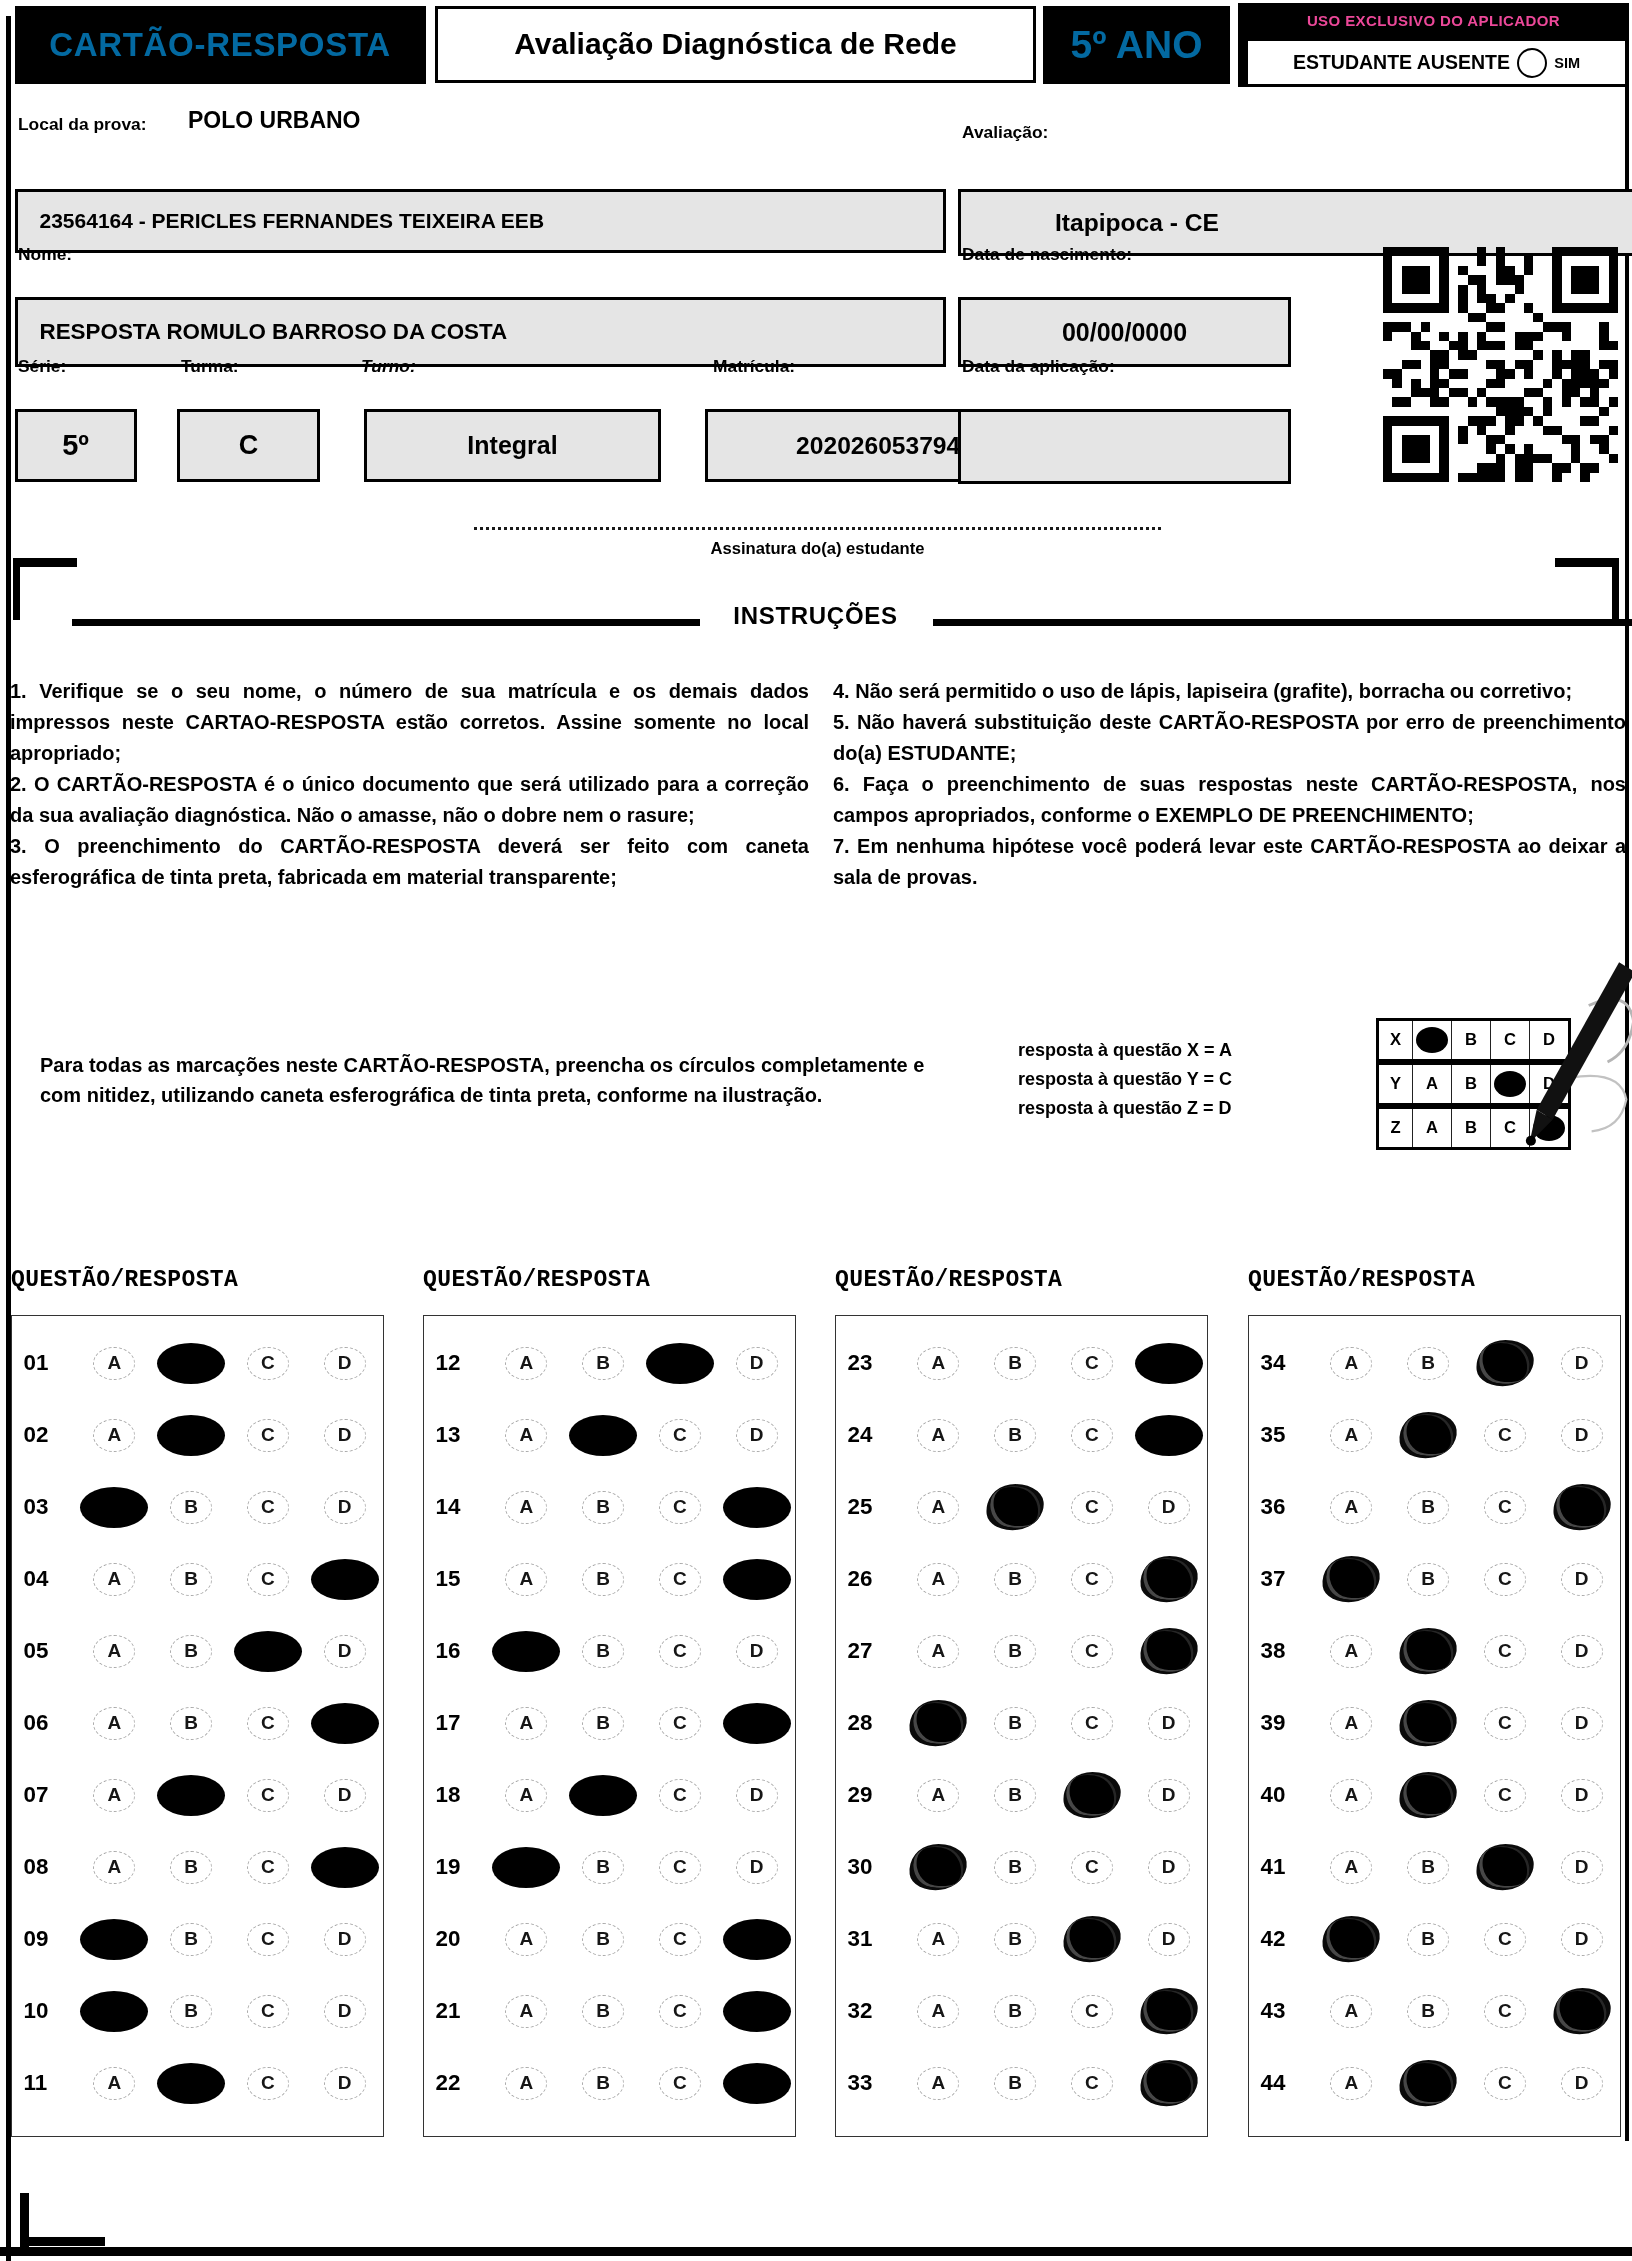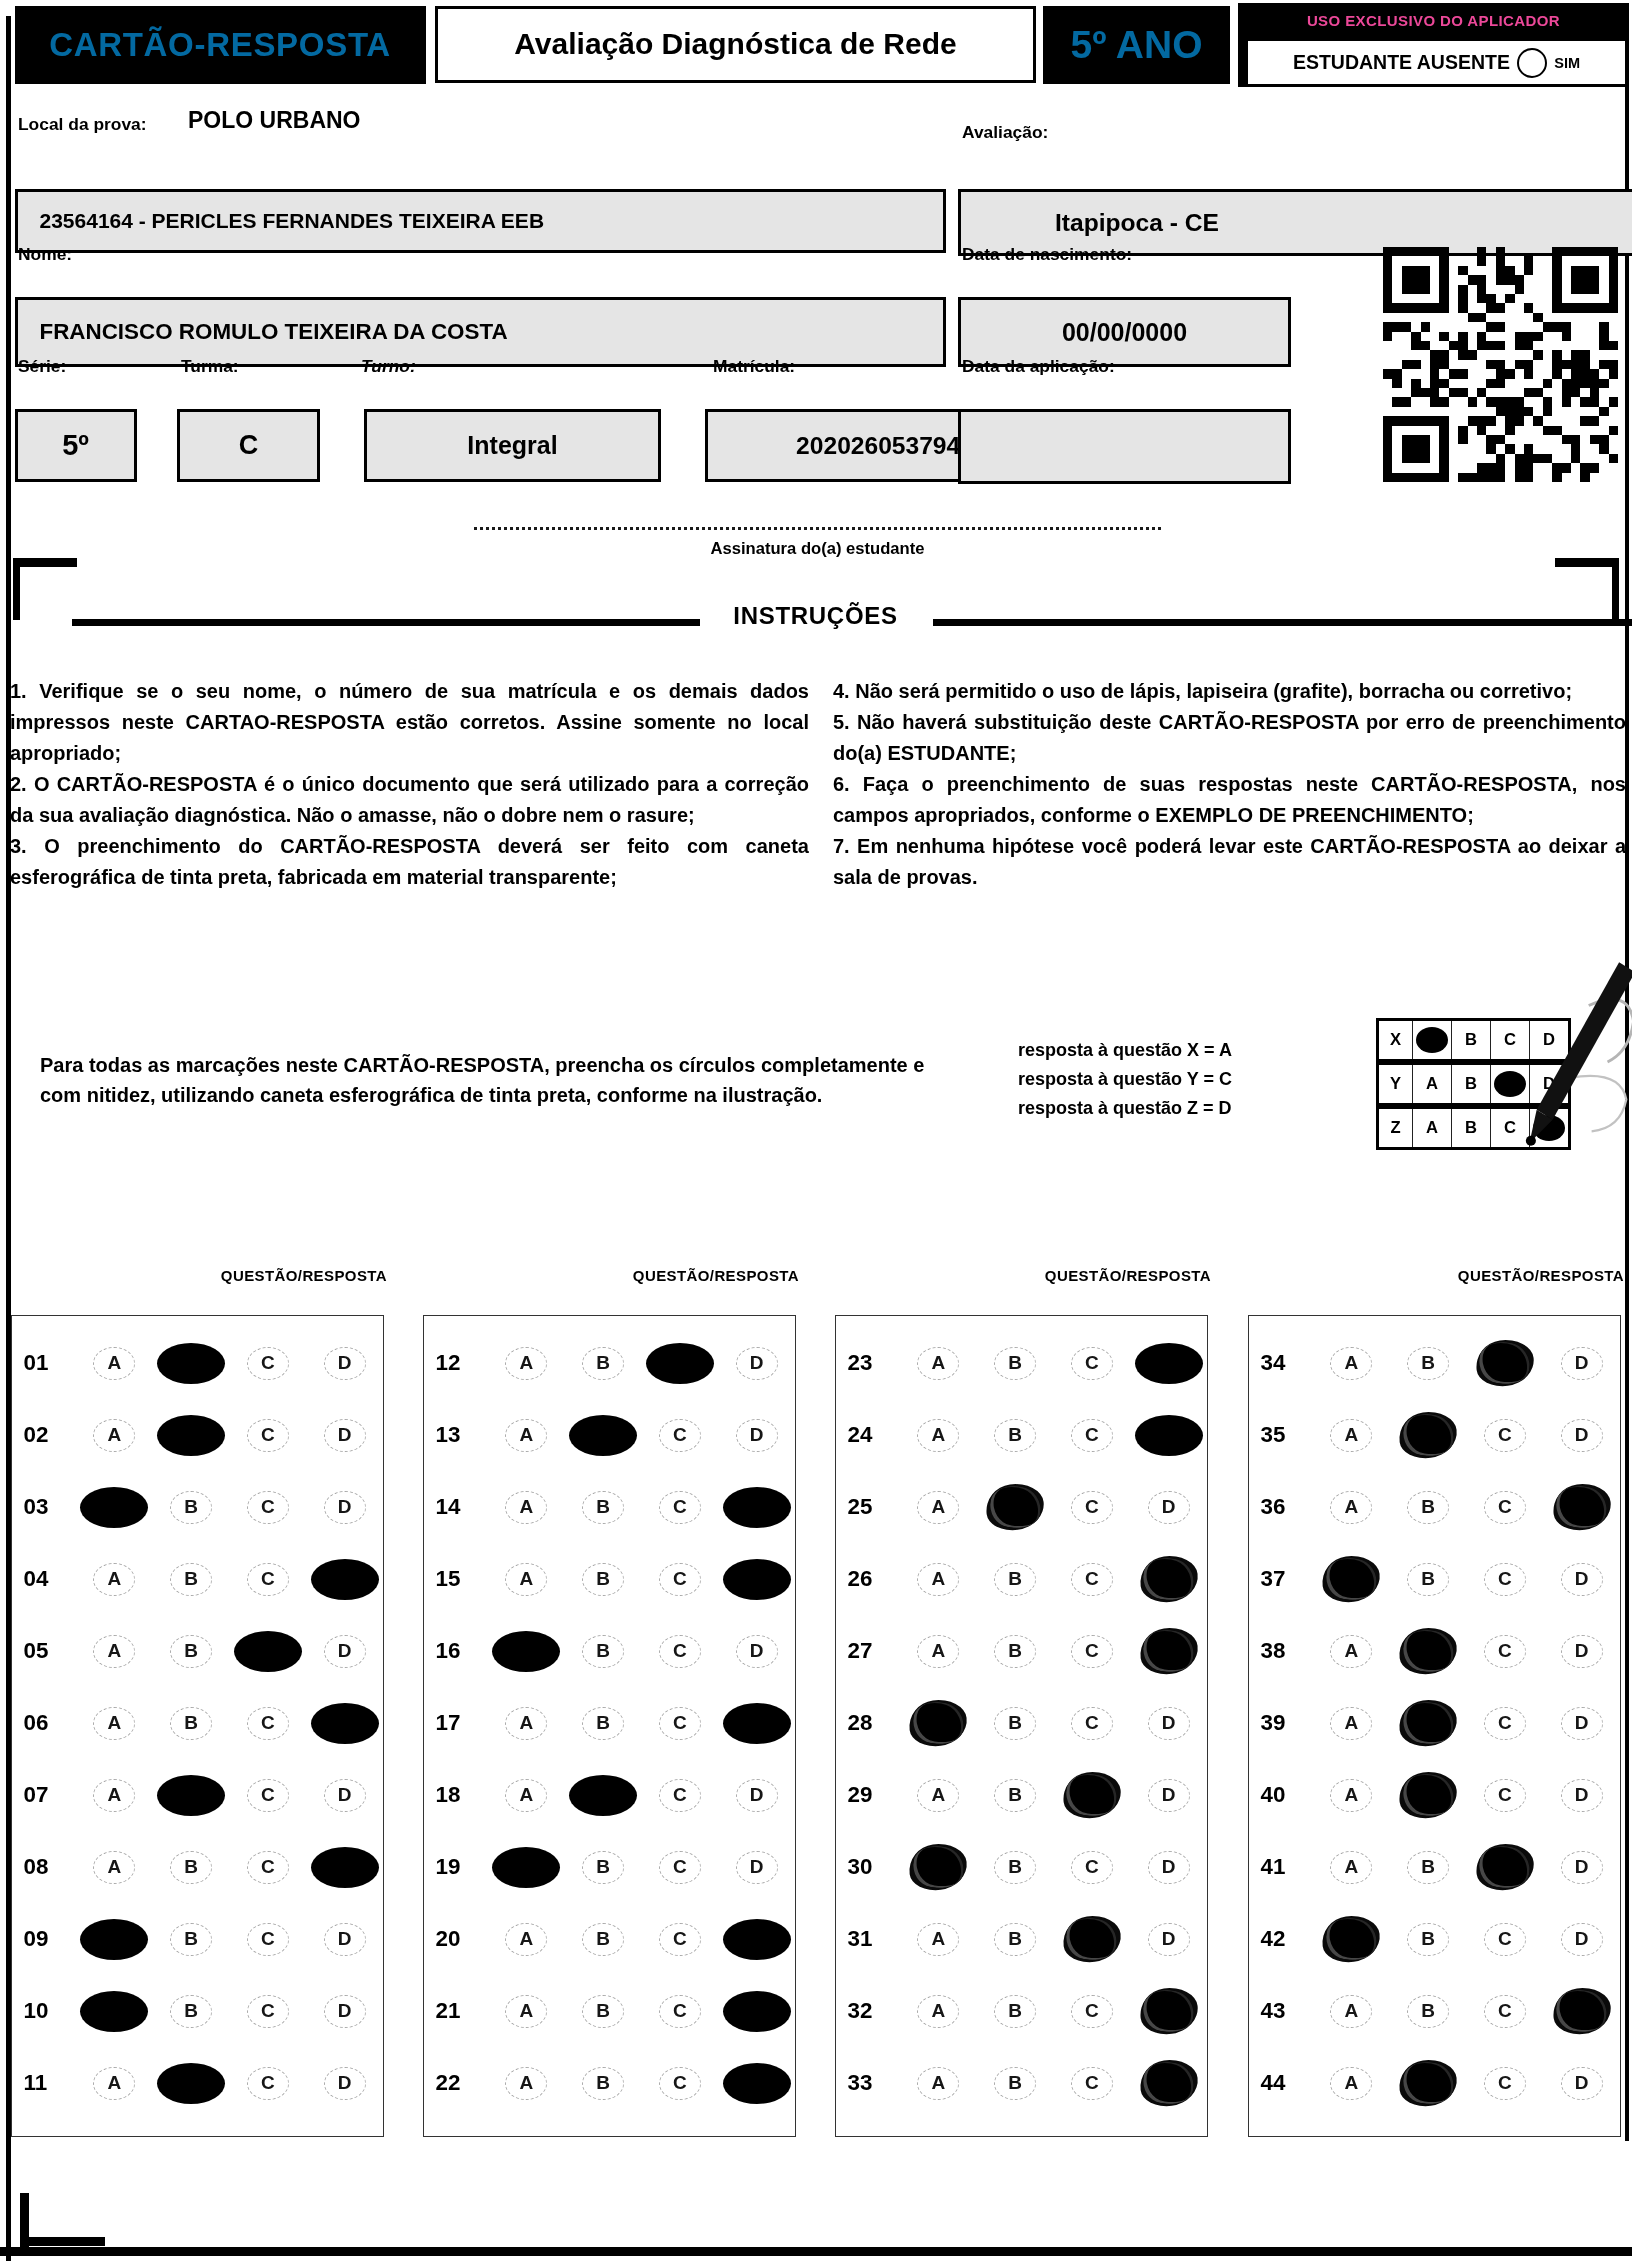--- a/index.html
+++ b/index.html
@@ -38,21 +38,21 @@
   .ex-cap{position:absolute;left:1018px;top:1036px;width:340px;font-size:18px;font-weight:700;line-height:1.6;}
   .ex-grid{position:absolute;left:1376px;top:1018px;border:3.6px solid #000;background:#fff;}
   .ex-row{display:flex;border-bottom:6.5px solid #000;}
   .ex-row:last-child{border-bottom:none;}
   .ex-cell{width:38px;height:38px;display:flex;align-items:center;justify-content:center;
            border-left:1.4px solid #222;font-size:16.6px;font-weight:800;}
   .ex-cell.lab{width:33px;border-left:none;}
   .ex-fill{width:32px;height:26px;background:#000;border-radius:50%;}
   .pen{position:absolute;left:1447px;top:962px;pointer-events:none;}
   
-  .ans-head{position:absolute;width:376px;text-align:right;font-size:15px;font-weight:800;letter-spacing:0.4px;}
+  .ans-head{position:absolute;width:376px;text-align:left;font-size:23px;font-weight:800;letter-spacing:0.4px;font-family:Liberation Mono, monospace;}
   .ans-box{position:absolute;width:373px;height:822px;border:1.4px solid #333;background:#fff;padding-top:11px;box-sizing:border-box;}
   .ans-row{display:grid;grid-template-columns:64px 1fr 1fr 1fr 1fr;align-items:center;height:72px;}
   .q-num{font-size:22.4px;font-weight:800;padding-left:11.6px;}
   .opt-cell{display:flex;align-items:center;justify-content:center;}
   .bub{width:42px;height:33px;border:1.4px dashed #ababab;border-radius:50%;display:flex;align-items:center;justify-content:center;
        font-size:19px;font-weight:800;color:#161616;box-sizing:border-box;}
   .mk-solid{width:68px;height:41px;background:#000;border-radius:50%;}
   .mk-scribble{position:relative;width:58px;height:46px;}
   .mk-scribble::before{content:"";position:absolute;inset:0;background:#0a0a0a;
        border-radius:46% 54% 50% 50%/58% 46% 54% 42%;transform:rotate(-7deg);}
@@ -93,21 +93,21 @@
     <span>23564164 - PERICLES FERNANDES TEIXEIRA EEB</span>
   </div>
 
   <div class="lbl" style="left:962px;top:122px;">Avaliação:</div>
   <div class="fbox" style="left:958px;top:161px;width:657px;height:61px;font-size:24.6px;padding-left:94px;">
     <span>Itapipoca - CE</span>
   </div>
 
   <div class="lbl" style="left:18px;top:244px;">Nome:</div>
   <div class="fbox" style="left:14.5px;top:269px;width:903px;height:64px;font-size:22.4px;padding-left:22px;">
-    <span>FRANCISCO ROMULO TEIXEIRA DA COSTA</span>
+    <span>RESPOSTA ROMULO BARROSO DA COSTA</span>
   </div>
 
   <div class="lbl" style="left:962px;top:244px;">Data de nascimento:</div>
   <div class="fbox center" style="left:958px;top:269px;width:327px;height:64px;font-size:25px;">
     <span>00/00/0000</span>
   </div>
 
   <svg class="qr" id="qr" width="235" height="235" viewBox="0 0 25 25" shape-rendering="crispEdges">
       <rect x="10" y="0" width="1" height="1" fill="#000"></rect>
       <rect x="12" y="0" width="1" height="1" fill="#000"></rect>

